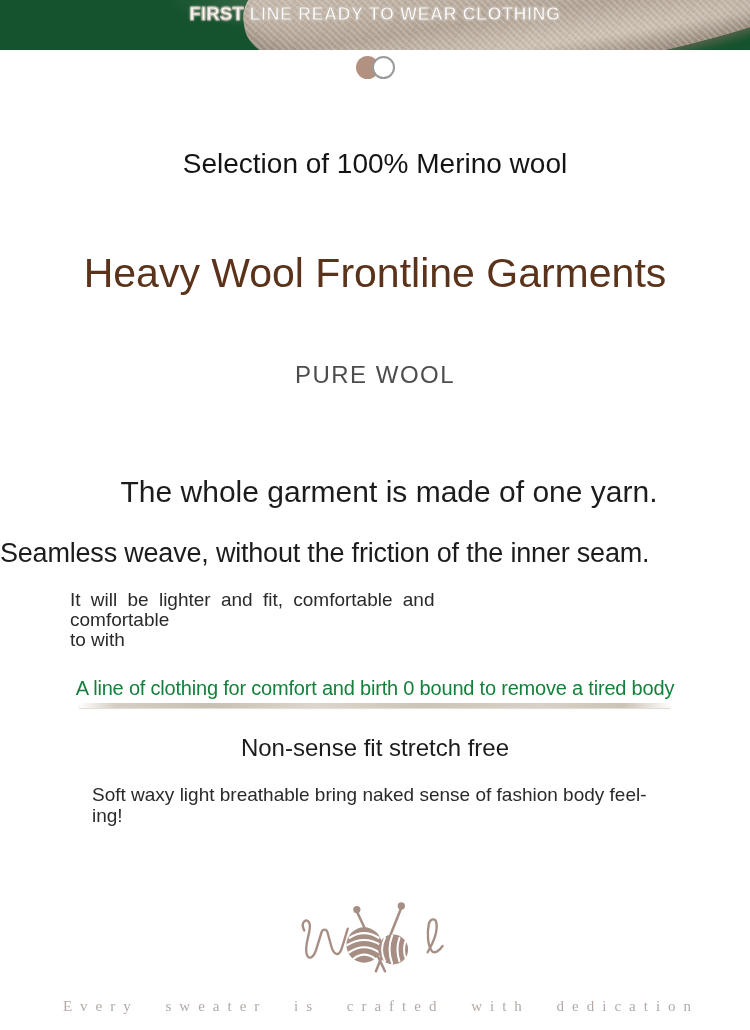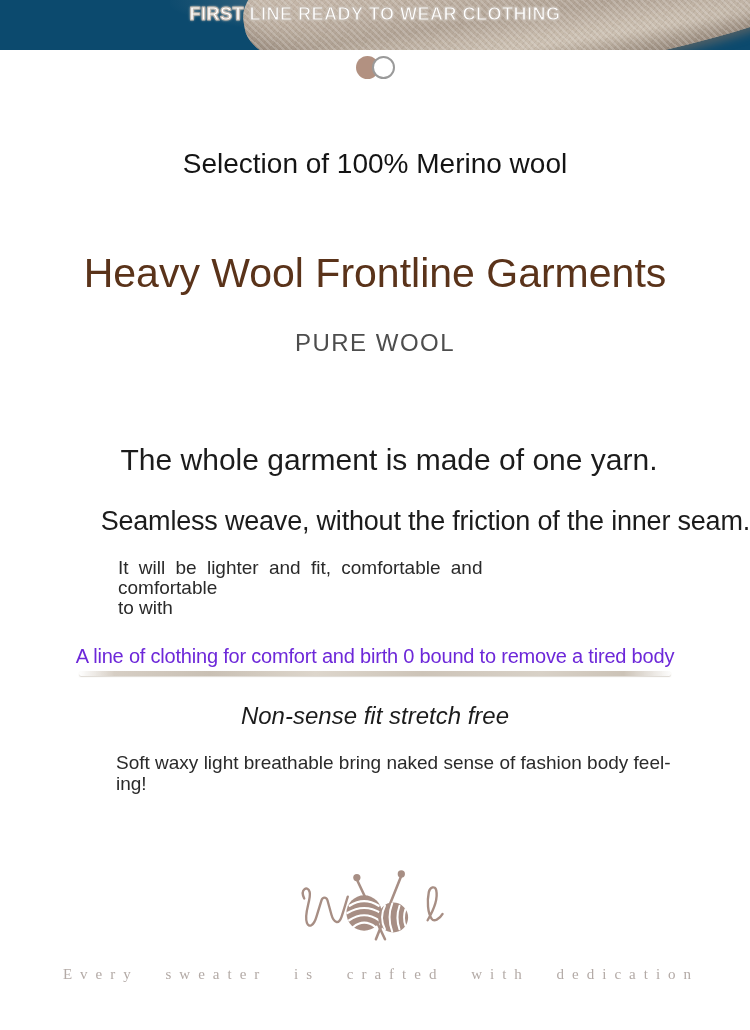--- a/index.html
+++ b/index.html
@@ -1,20 +1,20 @@
 <!DOCTYPE html>
 <html><head>
 <meta charset="utf-8">
 <style>
   * { margin:0; padding:0; box-sizing:border-box; }
   html,body { width:750px; height:1030px; background:#ffffff; font-family:"Liberation Sans", sans-serif; overflow:hidden; }
   .page { position:relative; width:750px; height:1030px; background:#fff; }
 
   
-  .hero { position:relative; height:50px; overflow:hidden; background:#0c4a6e; }
+  .hero { position:relative; height:50px; overflow:hidden; background:#14532d; }
   .fabric-haze { position:absolute; top:-34px; left:170px; width:440px; height:70px;
     background:radial-gradient(ellipse at center, rgba(190,180,170,.5), rgba(255,255,255,0) 72%); }
   .fabric-fold { position:absolute; top:-128px; right:-150px; width:620px; height:190px;
     transform:rotate(-9deg); border-radius:50%;
     box-shadow:0 12px 10px -6px rgba(125,110,96,.6); }
   .fabric-main { position:absolute; top:-120px; right:-150px; width:660px; height:186px;
     transform:rotate(-9deg); border-radius:48%;
     background:linear-gradient(180deg,#d8cfc5 0%,#c2b4a6 45%,#b0a294 68%,#cfc3b5 86%,#b4a696 100%);
     box-shadow:inset 0 -20px 24px -12px #8e8074; }
   .fabric-texture { position:absolute; top:-120px; right:-150px; width:660px; height:186px;
@@ -28,31 +28,31 @@
 
   
   .dots { margin-top:5px; display:flex; justify-content:center; align-items:center; height:24px; }
   .dot { width:23px; height:23px; border-radius:50%; }
   .dot.active { background:#b29181; }
   .dot.inactive { background:#ffffff; border:2px solid #9a9a9a; margin-left:-7px; }
 
   
   .subtitle { margin-top:69px; text-align:center; font-size:28px; color:#141414; }
   .main-title { margin-top:70px; text-align:center; font-size:41px; font-weight:400; color:#5a331a; }
-  .tagline { margin-top:32px; text-align:center; font-size:24px; letter-spacing:1.5px; color:#4d4d4d; }
+  .tagline { margin-top:64px; text-align:center; font-size:24px; letter-spacing:1.5px; color:#4d4d4d; }
   .line1 { margin-top:86px; text-align:center; font-size:30px; color:#1c1c1c;margin-left:28px; }
-  .line2 { margin-top:29px; text-align:right; font-size:27px; color:#1c1c1c; letter-spacing:-0.2px; }
-  .line3 { margin-top:21px; margin-left:118px; width:468px; font-size:19px; line-height:20px; color:#2a2a2a; }
+  .line2 { margin-top:29px; text-align:left; font-size:27px; color:#1c1c1c; letter-spacing:-0.2px; }
+  .line3 { margin-top:21px; margin-left:70px; width:468px; font-size:19px; line-height:20px; color:#2a2a2a; }
   .line3 .wide { word-spacing:5px; }
-  .highlight { margin-top:27px; text-align:center; font-size:20px; letter-spacing:-0.2px; color:#6d28d9; }
+  .highlight { margin-top:27px; text-align:center; font-size:20px; letter-spacing:-0.2px; color:#15803d; }
   .brush { margin:3px auto 0; width:592px; height:5px; border-radius:3px;
     background:linear-gradient(90deg, rgba(216,208,198,0) 0%, #d6cec4 6%, #c9c0b4 22%, #ddd6cc 40%, #cdc4b8 58%, #d8d1c7 78%, #ccc3b7 92%, rgba(216,208,198,.05) 100%);
     box-shadow:0 1px 1px rgba(190,180,168,.5); filter:blur(.4px); }
-  .line4 { margin-top:26px; text-align:center; font-size:24px; color:#1c1c1c;font-style:italic; }
-  .line5 { margin-top:23px; margin-left:116px; width:585px; font-size:19px; line-height:20.5px; color:#2a2a2a; }
+  .line4 { margin-top:26px; text-align:center; font-size:24px; color:#1c1c1c; }
+  .line5 { margin-top:23px; margin-left:92px; width:585px; font-size:19px; line-height:20.5px; color:#2a2a2a; }
 
   
   .logo-wrap { margin-top:70px; display:flex; justify-content:center; }
   .footer-slogan { margin-top:14px; text-align:center; font-family:"Liberation Serif", serif;
     font-size:15px; letter-spacing:8px; word-spacing:15px; color:#b3aaa6;padding-left:12px; }
 </style>
 </head>
 <body>
 
 <div class="page">

